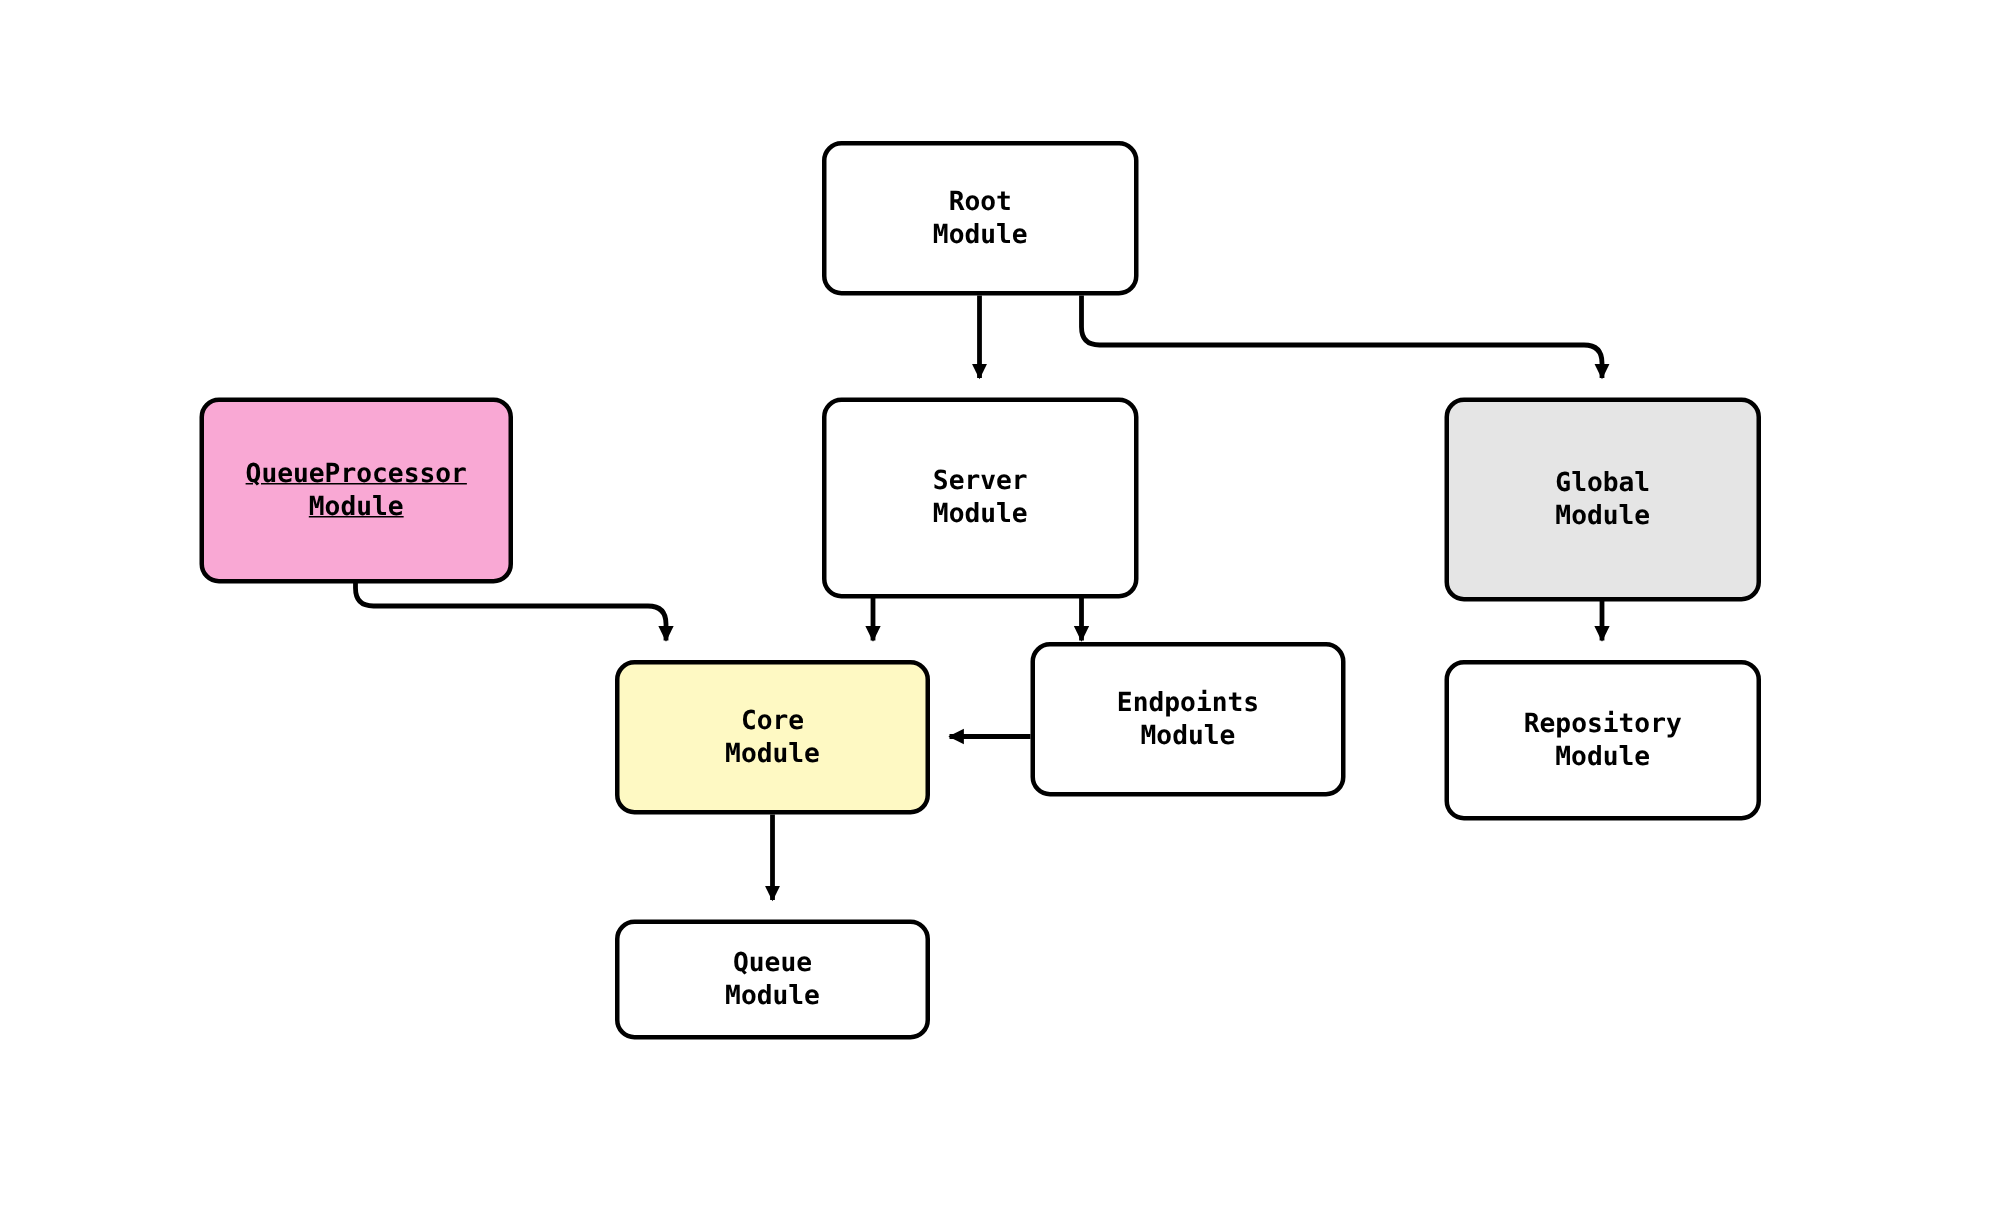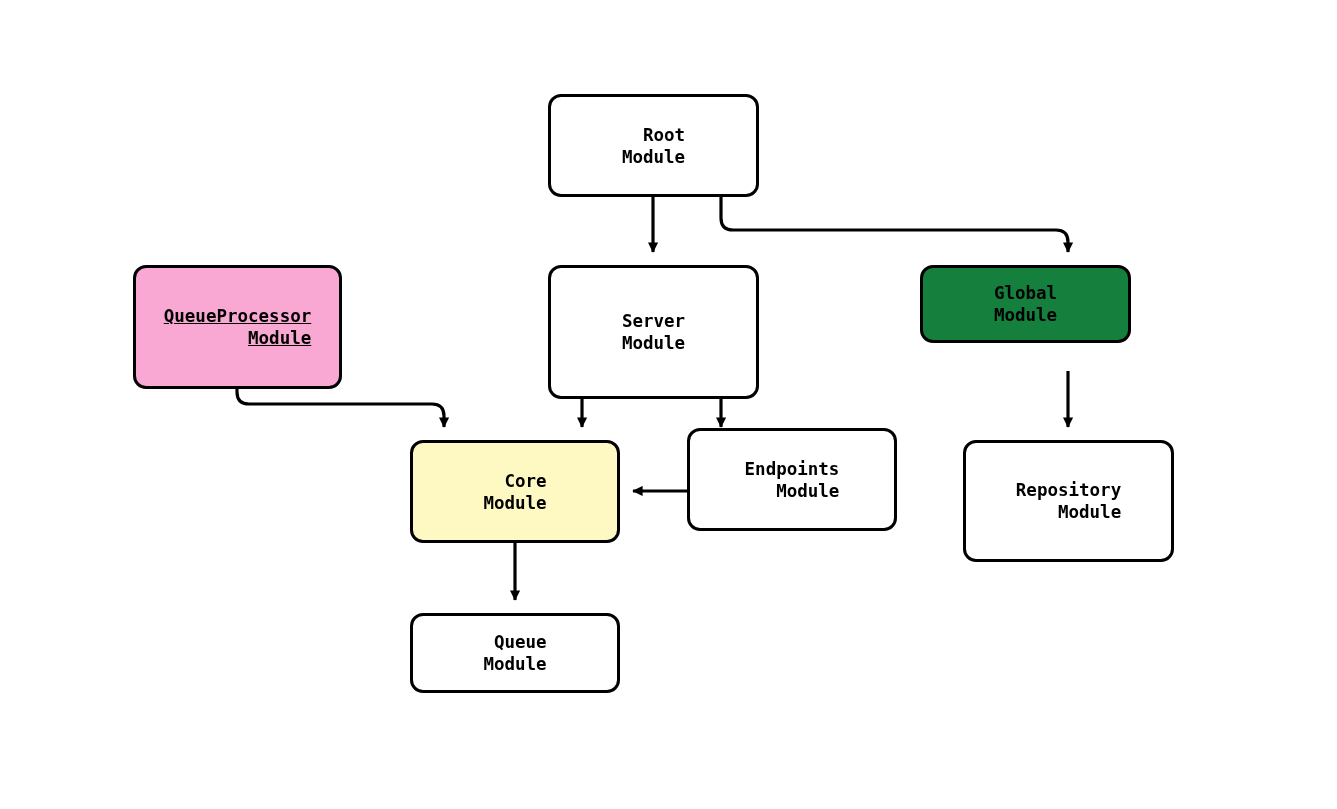--- a/index.html
+++ b/index.html
@@ -32,21 +32,21 @@
     box-sizing: border-box;
     background: #ffffff;
     border: 3px solid #000000;
     border-radius: 13px;
     display: flex;
     align-items: center;
     justify-content: center;
     z-index: 2;
   }
   .node-label {
-    text-align: right;
+    text-align: center;
     font-family: "DejaVu Sans Mono", "Liberation Mono", monospace;
     font-size: 17.5px;
     font-weight: 700;
     line-height: 22px;
     color: #000000;
     letter-spacing: 0px;
     white-space: pre;
   }
 </style>
 </head>
@@ -81,36 +81,36 @@
   <div class="node" style="left: 133px; top: 265px; width: 209px; height: 124px; background: #f9a8d4; border-color: rgb(0, 0, 0); text-decoration: underline;">
     <div class="node-label">QueueProcessor
 Module</div>
   </div>
 
   <div class="node" style="left: 548px; top: 265px; width: 211px; height: 134px; background: rgb(255, 255, 255); border-color: rgb(0, 0, 0);">
     <div class="node-label">Server
 Module</div>
   </div>
 
-  <div class="node" style="left: 920px; top: 265px; width: 211px; height: 78px; background: #15803d; border-color: rgb(0, 0, 0);">
+  <div class="node" style="left: 963px; top: 265px; width: 211px; height: 136px; background: #e5e5e5; border-color: rgb(0, 0, 0);">
     <div class="node-label">Global
 Module</div>
   </div>
 
   <div class="node" style="left: 410px; top: 440px; width: 210px; height: 103px; background: #fef9c3; border-color: rgb(0, 0, 0);">
     <div class="node-label">Core
 Module</div>
   </div>
 
   <div class="node" style="left: 687px; top: 428px; width: 210px; height: 103px; background: rgb(255, 255, 255); border-color: rgb(0, 0, 0);">
     <div class="node-label">Endpoints
 Module</div>
   </div>
 
-  <div class="node" style="left: 963px; top: 440px; width: 211px; height: 122px; background: rgb(255, 255, 255); border-color: rgb(0, 0, 0);">
+  <div class="node" style="left: 963px; top: 440px; width: 211px; height: 107px; background: rgb(255, 255, 255); border-color: rgb(0, 0, 0);">
     <div class="node-label">Repository
 Module</div>
   </div>
 
   <div class="node" style="left: 410px; top: 613px; width: 210px; height: 80px; background: rgb(255, 255, 255); border-color: rgb(0, 0, 0);">
     <div class="node-label">Queue
 Module</div>
   </div>
 
 </div>

